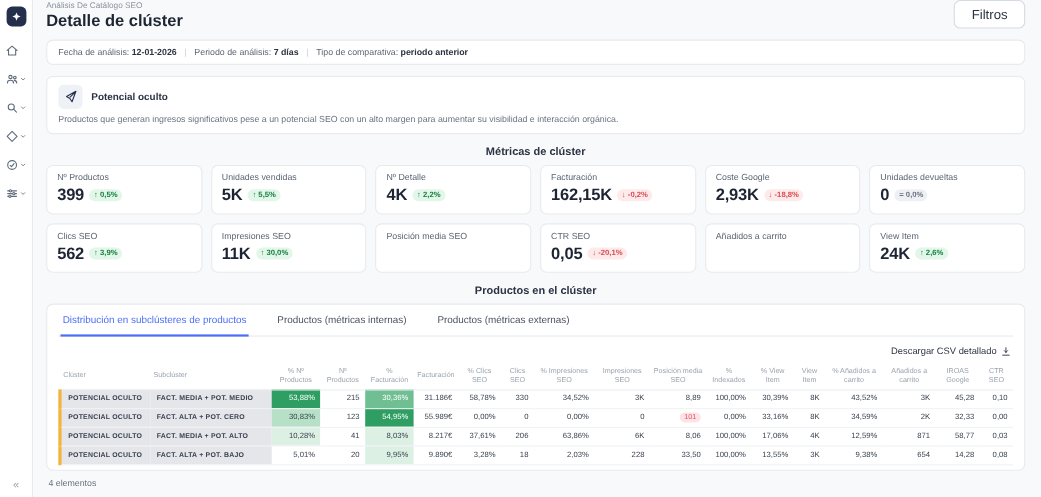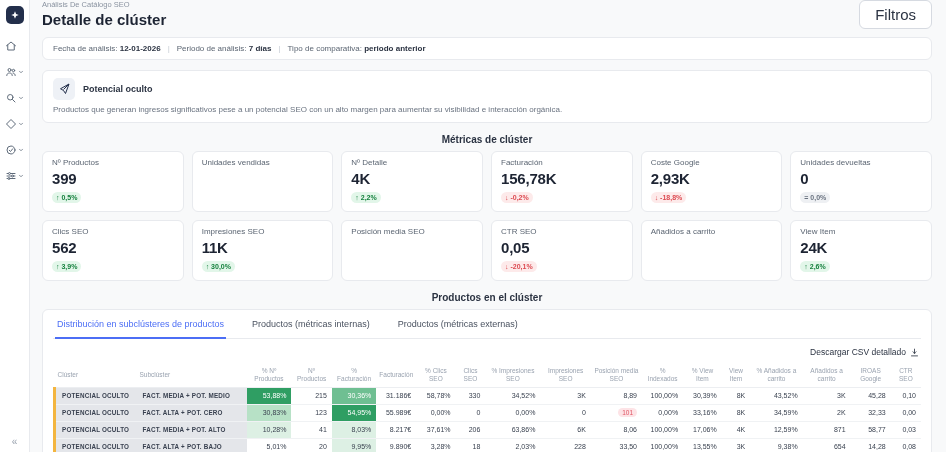--- a/index.html
+++ b/index.html
@@ -14,38 +14,38 @@
   .nav-item { display:flex; align-items:center; gap:1px; padding:7px 0; color:#5f6b7a; cursor:pointer; }
   .nav-item .nav-ic svg { width:12px; height:12px; display:block; }
   .nav-item .chev svg { width:6px; height:6px; display:block; }
   .collapse { position:absolute; bottom:5px; left:0; width:100%; text-align:center; color:#98a1ad; font-size:10px; cursor:pointer; }
 
   
   main { flex:1; padding:0 14px 0 12px; overflow:hidden; }
   .topbar { display:flex; justify-content:space-between; align-items:flex-start; }
   .breadcrumb { font-size:7.5px; color:#8a93a0; }
   .page-title { font-size:15px; margin-top:2px; font-weight:700; color:#1d2433; }
-  .filters-btn { background:#fff; border:1px solid #d6dae1; border-radius:6px; font-size:15px; padding:5px 15px; color:#2b3342; cursor:pointer; font-family:inherit; }
+  .filters-btn { background:#fff; border:1px solid #d6dae1; border-radius:6px; font-size:12px; padding:5px 15px; color:#2b3342; cursor:pointer; font-family:inherit; }
 
   .filterbar { margin-top:8px; background:#fff; border:1px solid #e8eaee; border-radius:6px; padding:6px 10px; font-size:8px; color:#5b6572; display:flex; gap:7px; align-items:center; }
   .filterbar b { color:#2b3342; }
   .fb-sep { color:#c6ccd4; }
 
   .banner { margin-top:10px; background:#fff; border:1px solid #e8eaee; border-radius:6px; padding:7px 10px 8px; }
   .banner-head { display:flex; align-items:center; gap:8px; }
   .banner-icon { width:22px; height:22px; border-radius:5px; background:#eef1f6; display:flex; align-items:center; justify-content:center; }
   .banner-icon svg { width:12px; height:12px; }
   .banner-title { font-size:9px; font-weight:700; color:#2b3342; }
   .banner-desc { font-size:8px; color:#6a7380; margin-top:5px; }
 
   .section-title { font-size:10px; font-weight:700; color:#2b3342; margin:11px 0 6px;text-align:center; }
   .cards { display:grid; grid-template-columns:repeat(6,1fr); gap:8px; }
   .card { background:#fff; border:1px solid #e8eaee; border-radius:6px; padding:6px 9px 8px; }
   .card-label { font-size:8px; color:#5b6572; }
-  .card-row { display:flex; align-items:flex-start; gap:5px; margin-top:3px;flex-direction:column; }
+  .card-row { display:flex; align-items:center; gap:5px; margin-top:3px; }
   .card-value { font-size:15px; font-weight:700; color:#1d2433; letter-spacing:-0.2px; }
   .badge { font-size:7px; font-weight:700; padding:2px 4px; border-radius:7px; white-space:nowrap; }
   .badge.positive { background:#e2f6e9; color:#15803d; }
   .badge.negative { background:#fdeaea; color:#dc4a51; }
   .badge.neutral  { background:#eef0f3; color:#6a7380; }
 
   .panel { background:#fff; border:1px solid #e8eaee; border-radius:6px; padding:0 10px 4px; }
   .tabs { display:flex; gap:24px; border-bottom:1px solid #e8eaee; padding:0 2px;align-items:center; }
   .tab { font-size:9px; padding:9px 2px 8px; color:#4a5260; cursor:pointer; border-bottom:2px solid transparent; margin-bottom:-1px; }
   .tab.active { color:#4c6ef5; border-bottom-color:#4c6ef5; }
@@ -190,32 +190,36 @@
     <div class="cards" id="cards-grid">
         <div class="card">
           <div class="card-label">Nº Productos</div>
           <div class="card-row">
             <span class="card-value">399</span>
             <span class="badge positive">↑ 0,5%</span>
           </div>
         </div>
         <div class="card">
           <div class="card-label">Unidades vendidas</div>
+          <div class="card-row">
+            <span class="card-value">5K</span>
+            <span class="badge positive">↑ 5,5%</span>
+          </div>
         </div>
         <div class="card">
           <div class="card-label">Nº Detalle</div>
           <div class="card-row">
             <span class="card-value">4K</span>
             <span class="badge positive">↑ 2,2%</span>
           </div>
         </div>
         <div class="card">
           <div class="card-label">Facturación</div>
           <div class="card-row">
-            <span class="card-value">156,78K</span>
+            <span class="card-value">162,15K</span>
             <span class="badge negative">↓ -0,2%</span>
           </div>
         </div>
         <div class="card">
           <div class="card-label">Coste Google</div>
           <div class="card-row">
             <span class="card-value">2,93K</span>
             <span class="badge negative">↓ -18,8%</span>
           </div>
         </div>

